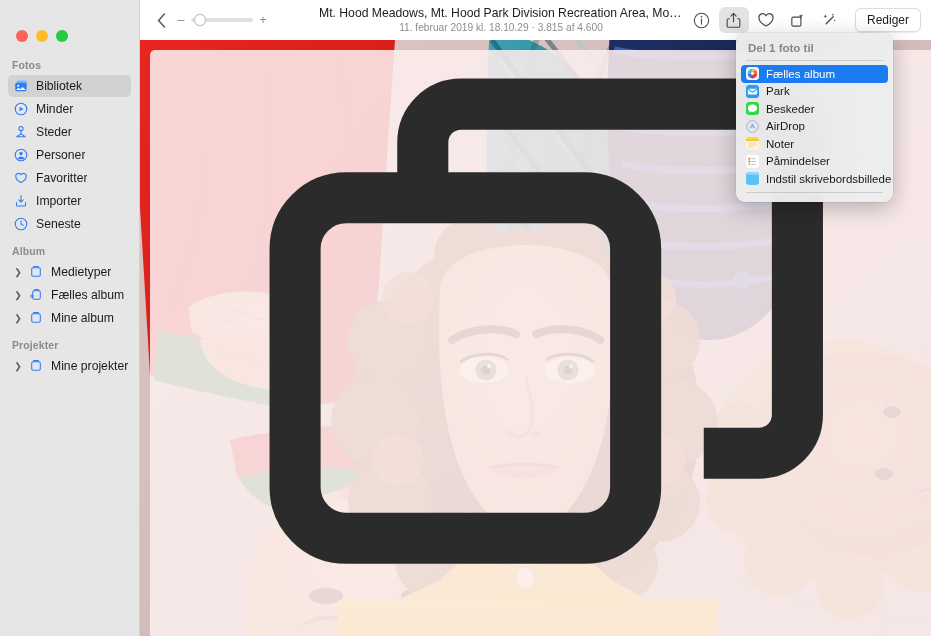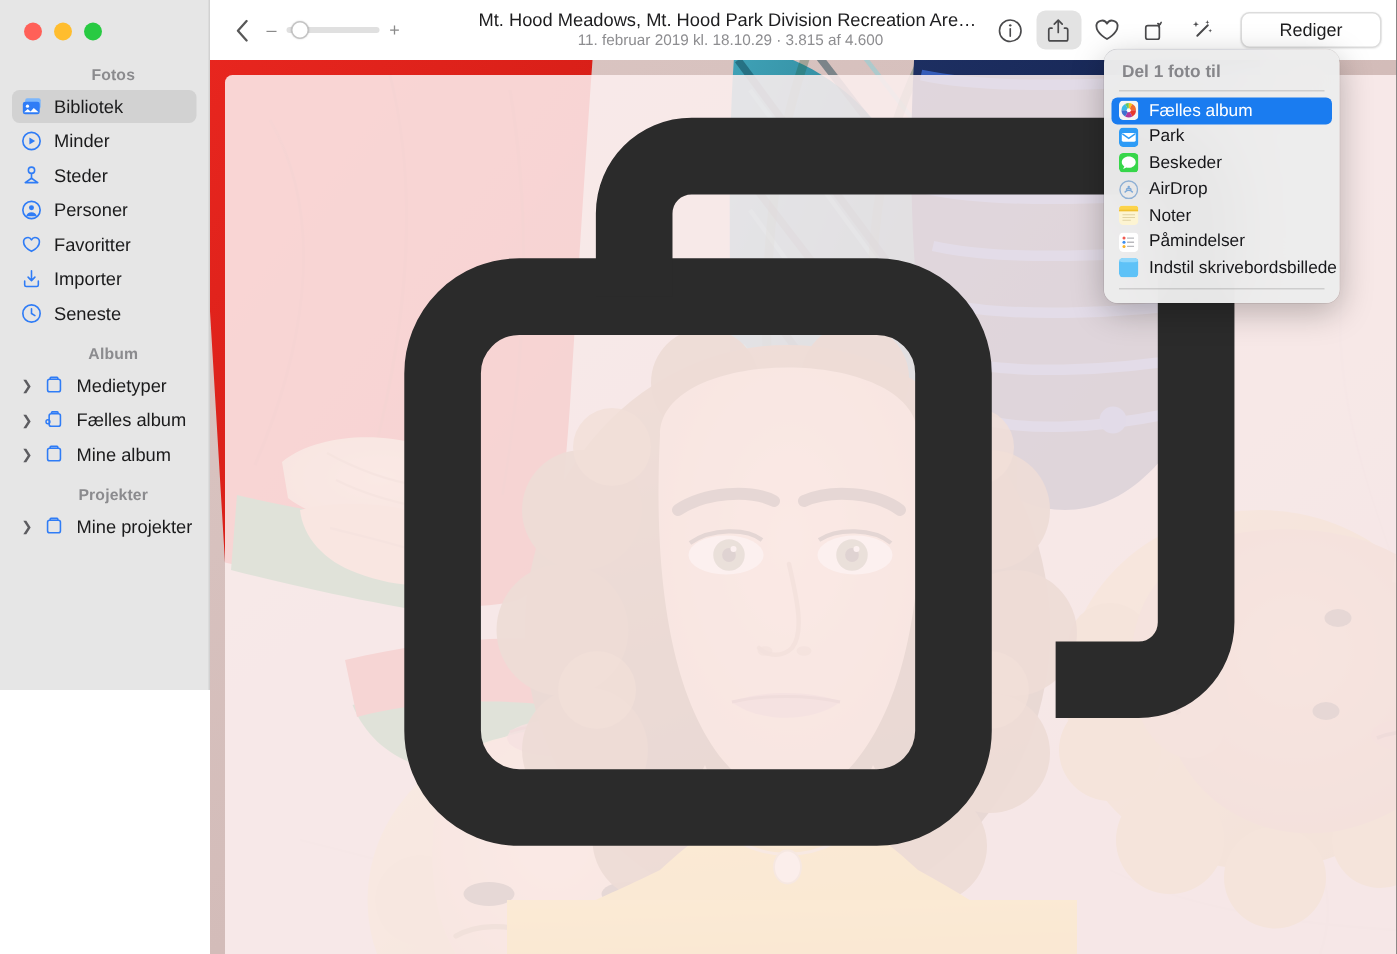--- a/index.html
+++ b/index.html
@@ -12,27 +12,26 @@
   .window {
     position: relative;
     width: 931px; height: 636px;
     background: #ffffff;
     overflow: hidden;
     display: flex;
   }
 
   
   .sidebar {
-    width: 140px; height: 460px;
+    width: 140px; height: 636px;
     background: #e6e6e6;
     flex: 0 0 140px;
-    padding-top: 1px;
+    padding-top: 16px;
     position: relative;
     border-right: 1px solid #d2d2d2;
-    text-align: center;
   }
   .traffic {
     display: flex; gap: 8px;
     padding: 14px 0 0 16px;
     height: 34px;
     align-items: flex-start;
   }
   .light { width: 12px; height: 12px; border-radius: 50%; }
   .light.red    { background: #ff6058; }
   .light.yellow { background: #ffbd2e; }
@@ -149,21 +148,21 @@
     width: 30px; height: 26px;
     display: flex; align-items: center; justify-content: center;
     border-radius: 6px;
     color: #4a4a4c;
     cursor: default;
   }
   .tb-btn.active { background: #e3e3e3; }
   .edit-btn {
     margin-left: 8px;
     height: 24px;
-    padding: 0 25px;
+    padding: 0 11px;
     border: 1px solid #dcdcdc;
     border-radius: 6px;
     background: #fff;
     font-size: 12px;
     color: #1d1d1f;
     display: flex; align-items: center;
     box-shadow: 0 0.5px 1px rgba(0,0,0,.08);
     cursor: default;
   }
 

